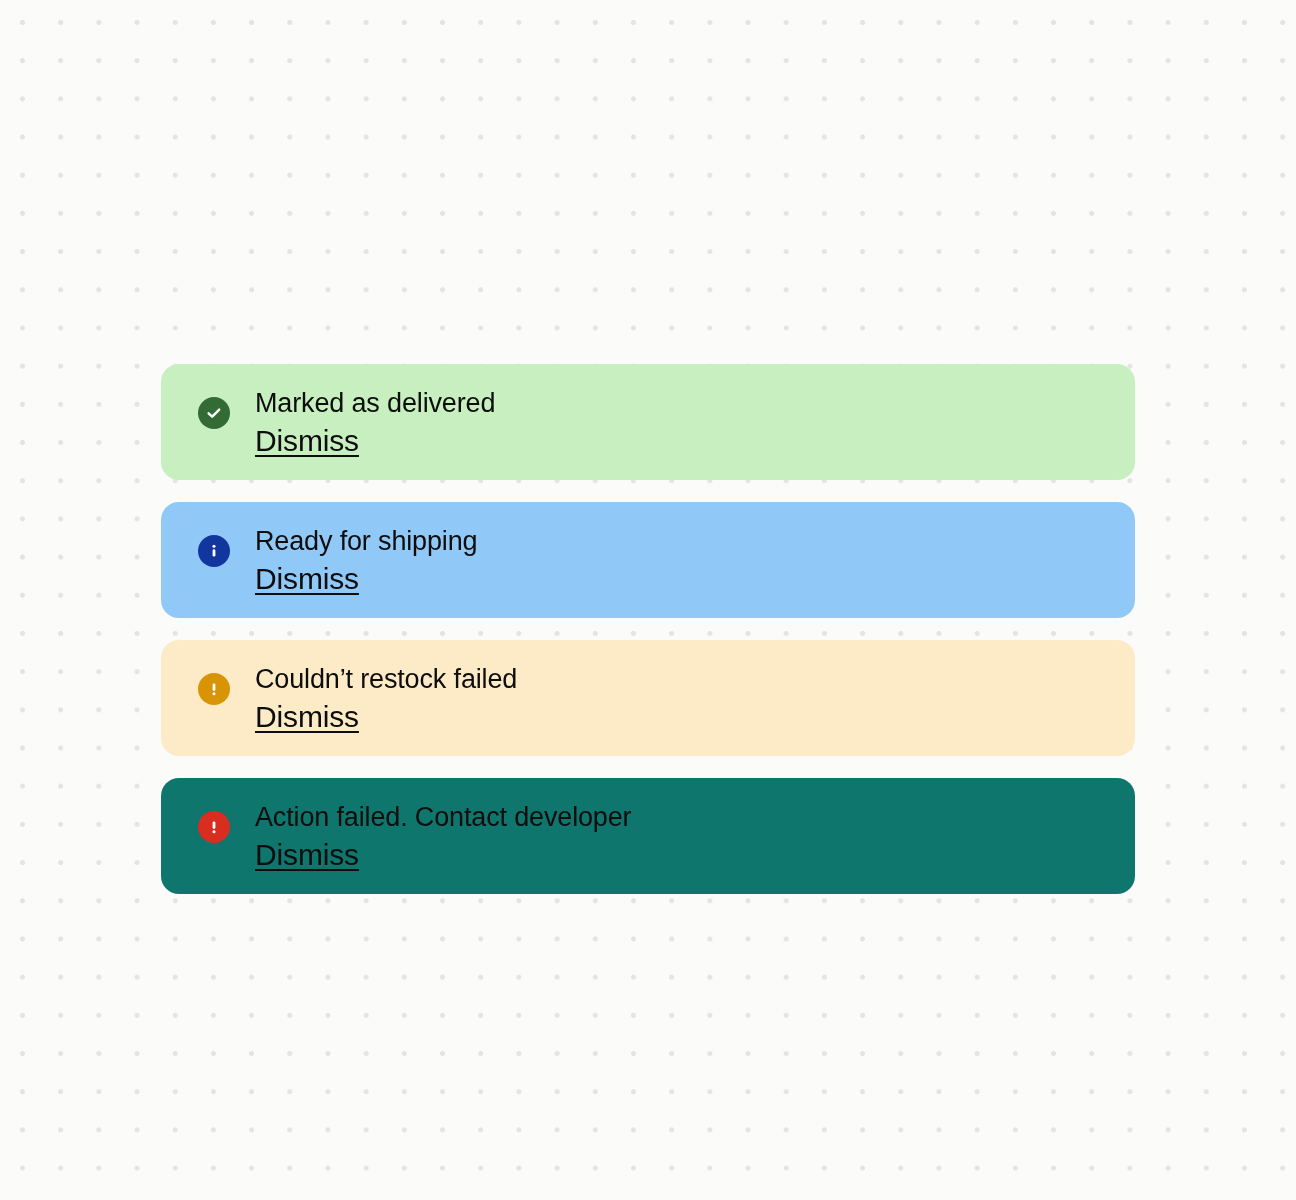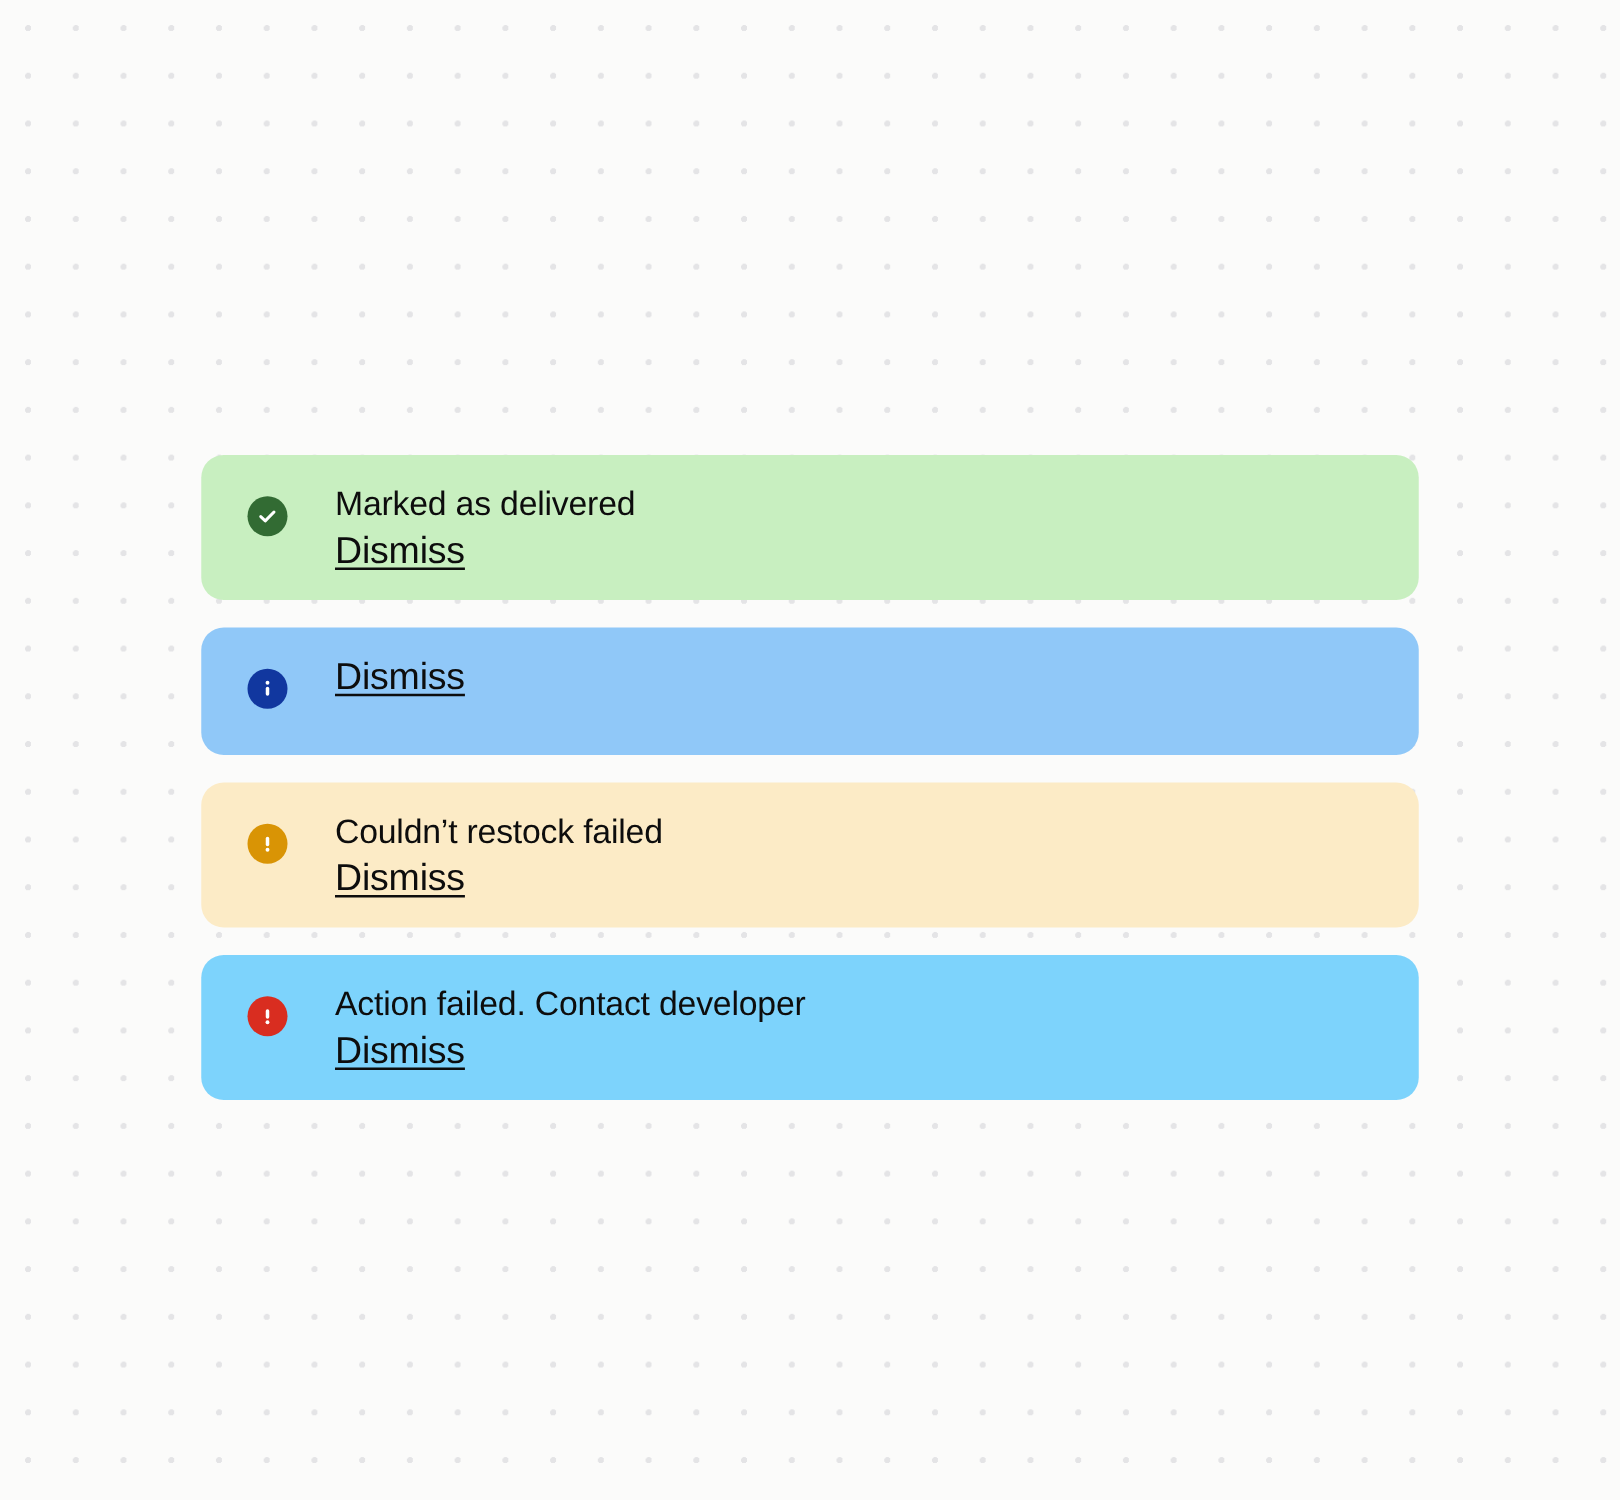--- a/index.html
+++ b/index.html
@@ -47,21 +47,21 @@
     border-radius: 50%;
     display: flex;
     align-items: center;
     justify-content: center;
     margin-top: 12px;
   }
 
   .alert-icon svg { display: block; }
 
   .alert-body {
-    margin-left: 38px;
+    margin-left: 25px;
     display: flex;
     flex-direction: column;
     align-items: flex-start;
     padding-top: 0px;
   }
 
   .alert-title {
     font-size: 27px;
     line-height: 37px;
     color: #0d0d0d;
@@ -84,21 +84,21 @@
     padding: 0;
     font-family: inherit;
     cursor: pointer;
     display: inline-block;
   }
 
   
   .alert.success { background-color: #c8efc0; }
   .alert.info    { background-color: #90c8f8; }
   .alert.warning { background-color: #fcebc6; }
-  .alert.error   { background-color: #7dd3fc; }
+  .alert.error   { background-color: #0f766e; }
 
   .alert.success .alert-icon { background-color: #326b33; }
   .alert.info    .alert-icon { background-color: #11379f; }
   .alert.warning .alert-icon { background-color: #d99405; }
   .alert.error   .alert-icon { background-color: #d92d20; }
 </style>
 </head>
 <body>
 
 <div id="alert-stack">
@@ -116,20 +116,21 @@
   </div>
 
   <div class="alert info">
     <span class="alert-icon">
       <svg width="20" height="20" viewBox="0 0 20 20" aria-hidden="true">
         <circle cx="10" cy="5.2" r="1.55" fill="#ffffff"></circle>
         <rect x="8.6" y="8.3" width="2.8" height="7.3" rx="1.4" fill="#ffffff"></rect>
       </svg>
     </span>
     <div class="alert-body">
+      <div class="alert-title">Ready for shipping</div>
       <button class="alert-dismiss">Dismiss</button>
     </div>
   </div>
 
   <div class="alert warning">
     <span class="alert-icon">
       <svg width="20" height="20" viewBox="0 0 20 20" aria-hidden="true">
         <rect x="8.6" y="4.4" width="2.8" height="7.6" rx="1.4" fill="#ffffff"></rect>
         <circle cx="10" cy="14.8" r="1.55" fill="#ffffff"></circle>
       </svg>

